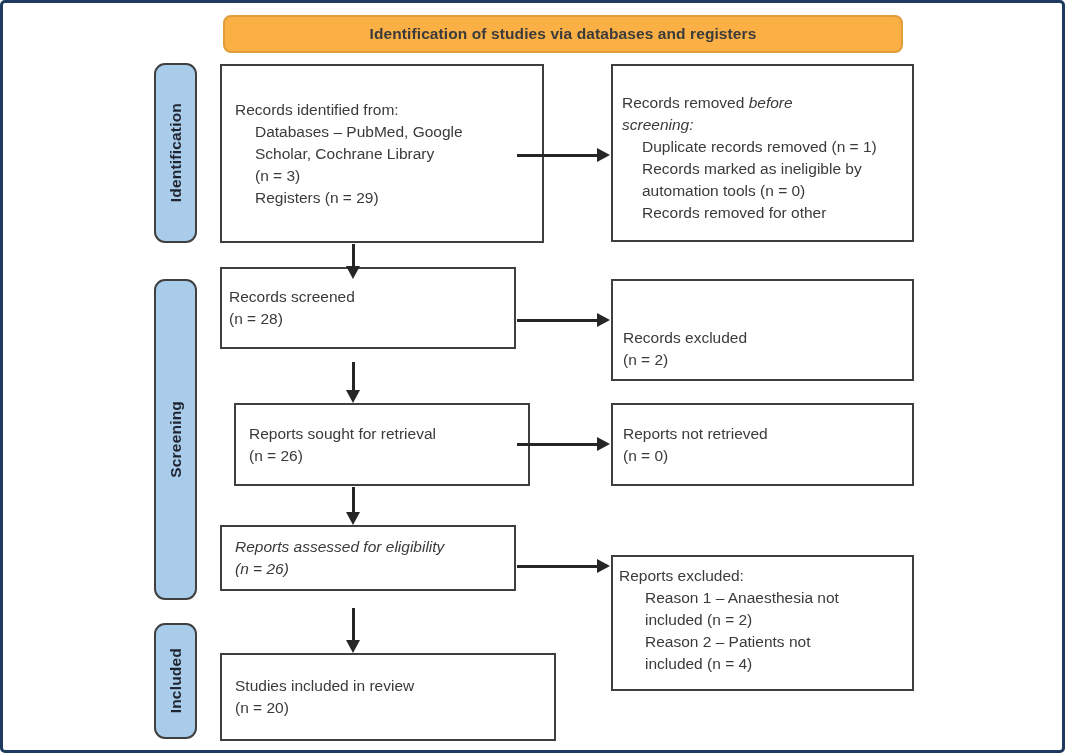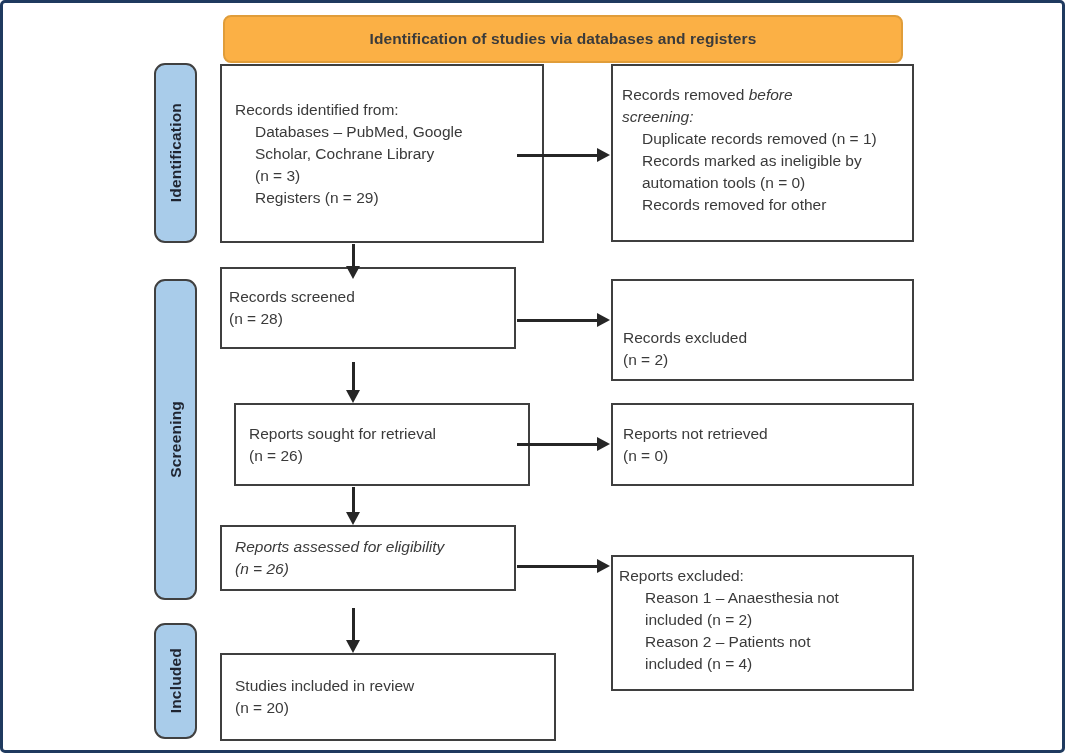--- a/index.html
+++ b/index.html
@@ -11,21 +11,21 @@
   .canvas {
     position: relative;
     width: 1065px; height: 753px;
     background: #ffffff;
     border: 3px solid #1F3A5F;
     border-radius: 5px;
     overflow: hidden;
   }
   
   .banner {
-    position: absolute; left: 220px; top: 12px; width: 680px; height: 48px;
+    position: absolute; left: 220px; top: 12px; width: 680px; height: 38px;
     background: #FBB045;
     border: 2px solid #E09D3A;
     border-radius: 8px;
     display: flex; align-items: center; justify-content: center;
   }
   .banner-text { font-size: 15.5px; font-weight: bold; color: #3B3B3B; letter-spacing: 0.1px; }
   
   .stage {
     position: absolute; left: 151px; width: 43px;
     background: #A9CCEA;
@@ -47,21 +47,21 @@
   .fbox {
     position: absolute;
     background: #ffffff;
     border: 2px solid #3F3F3F;
     color: #3A3A3A;
     font-size: 15.5px;
     line-height: 22px;
     display: flex; flex-direction: column; justify-content: center;
     padding: 8px 10px 8px 13px;
   }
-  .fbox.top { justify-content: flex-start; padding-top: 18px; }
+  .fbox.top { justify-content: flex-start; padding-top: 26px; }
   .line { display: block; }
   .line.ind { padding-left: 20px; }
   .it { font-style: italic; }
   #box-records-identified   { left: 217px; top: 61px;  width: 324px; height: 179px; }
   #box-records-removed      { left: 608px; top: 61px;  width: 303px; height: 178px; padding-left: 9px; }
   #box-records-screened     { left: 217px; top: 264px; width: 296px; height: 82px; padding-left: 7px; }
   #box-records-excluded     { left: 608px; top: 276px; width: 303px; height: 102px; padding-left: 10px; justify-content: flex-end; }
   #box-reports-sought       { left: 231px; top: 400px; width: 296px; height: 83px; }
   #box-reports-not-retrieved{ left: 608px; top: 400px; width: 303px; height: 83px; padding-left: 10px; }
   #box-reports-assessed     { left: 217px; top: 522px; width: 296px; height: 66px; font-style: italic; }

